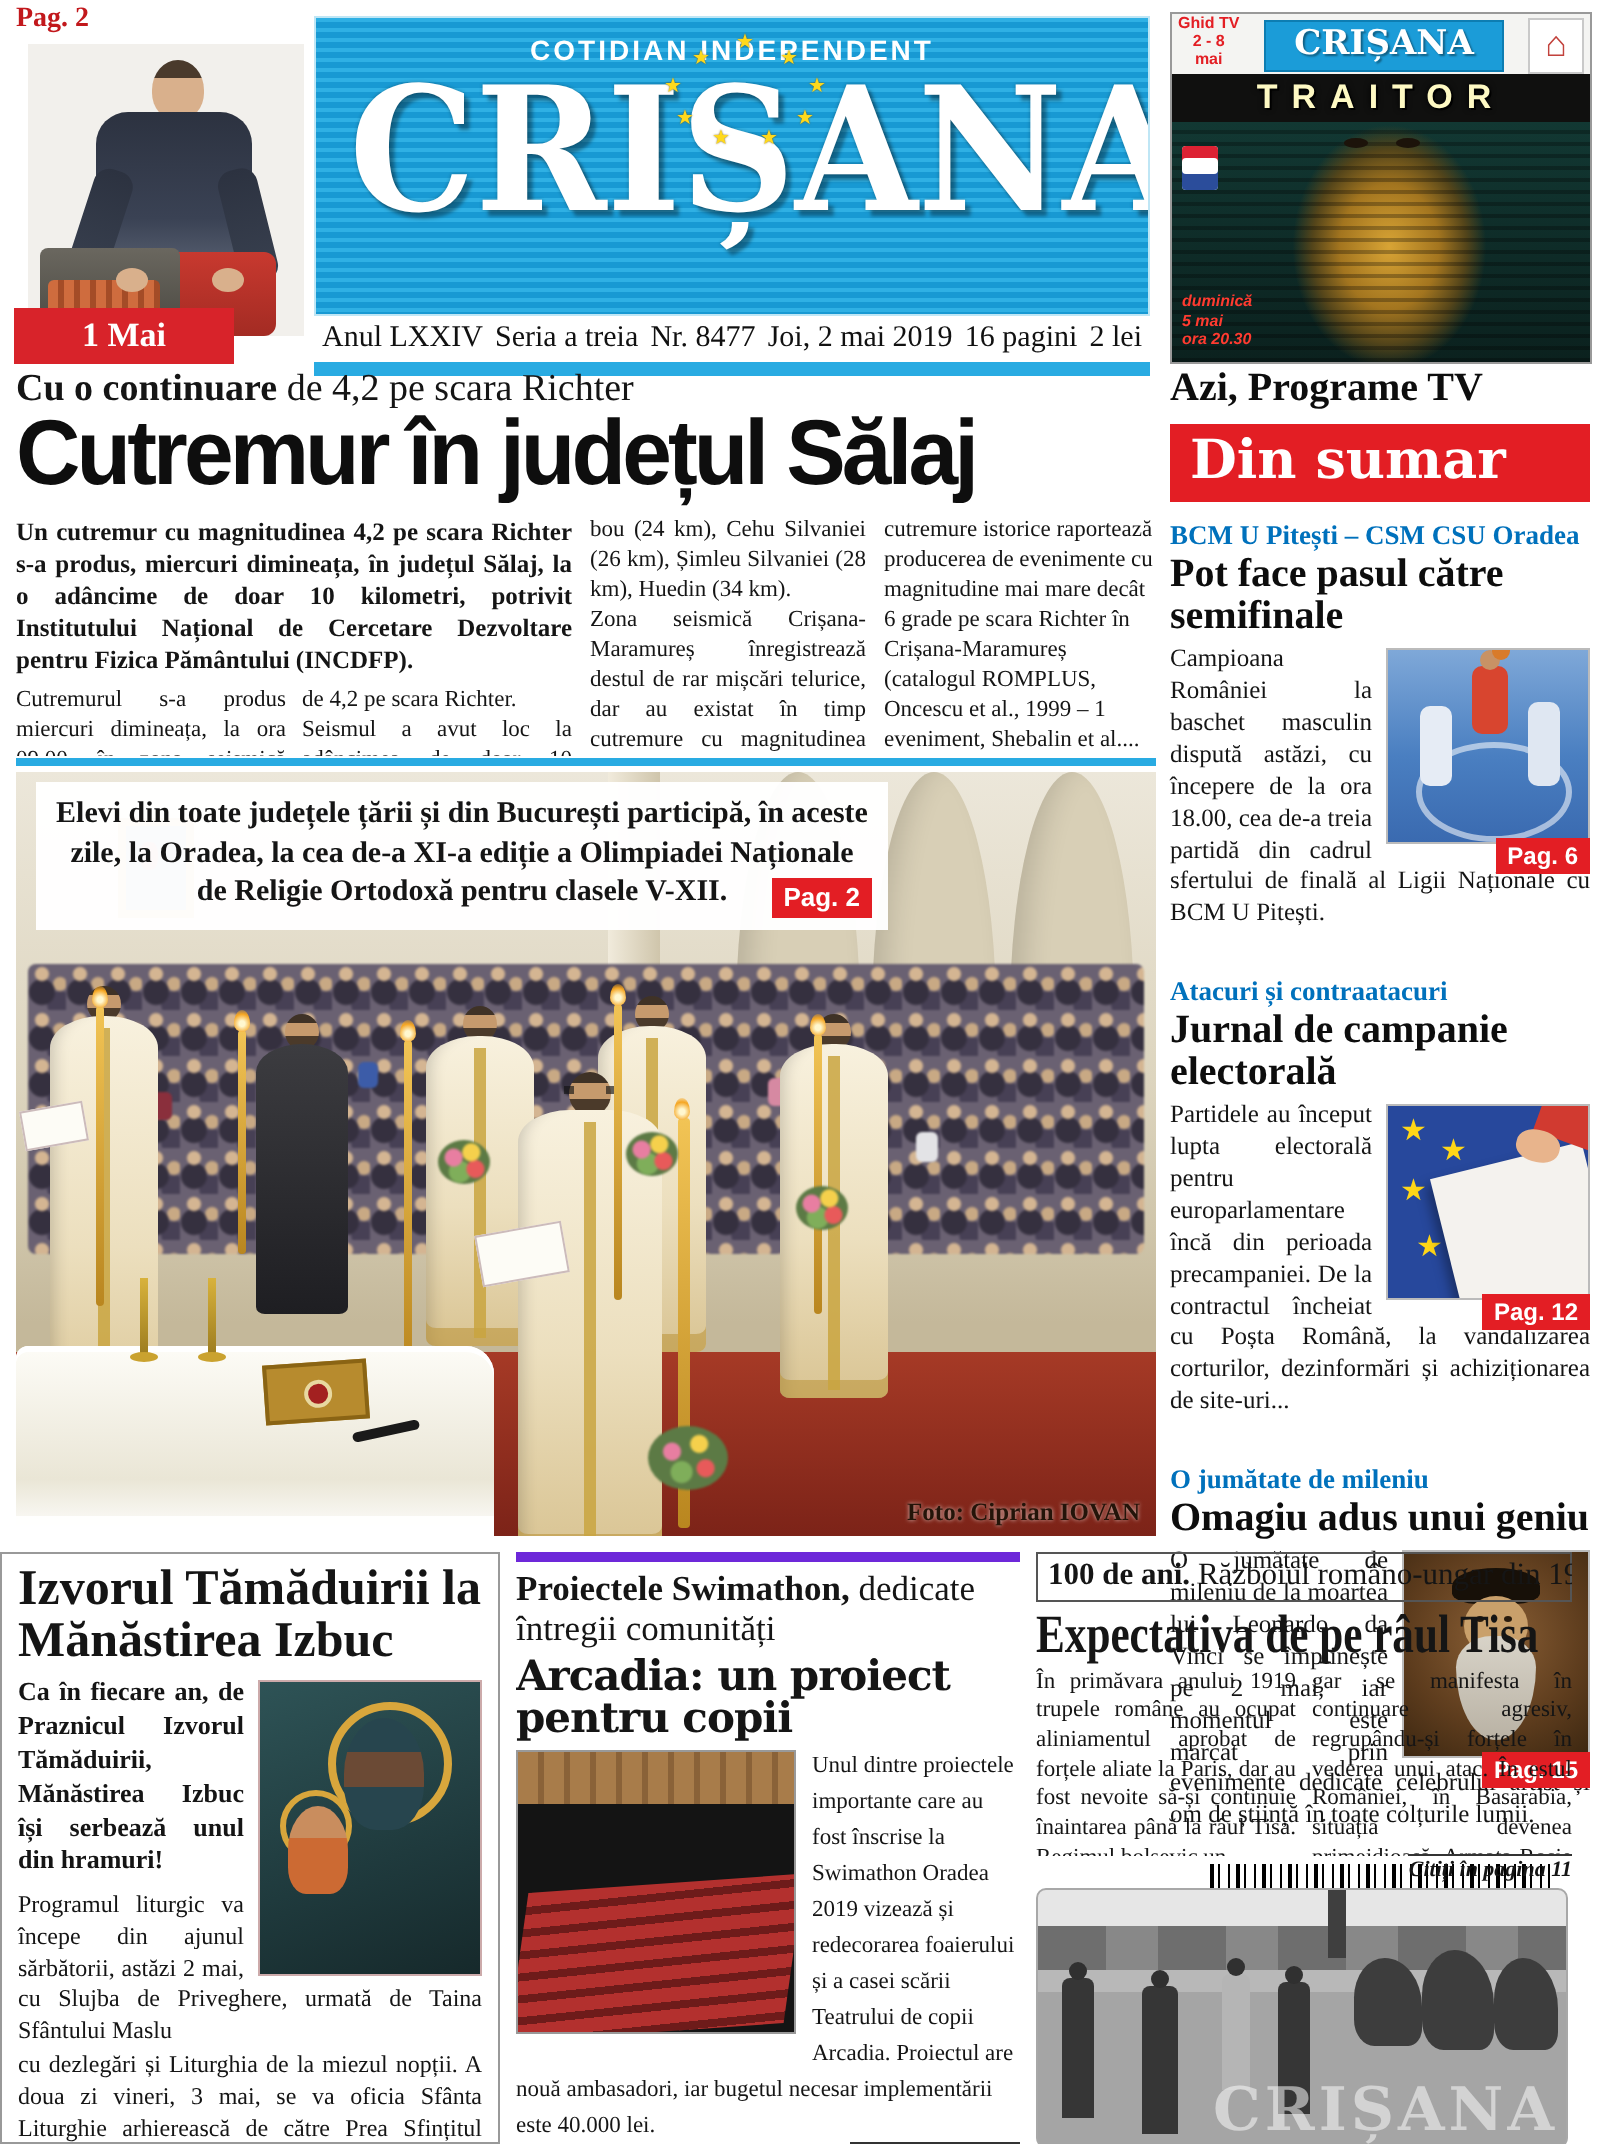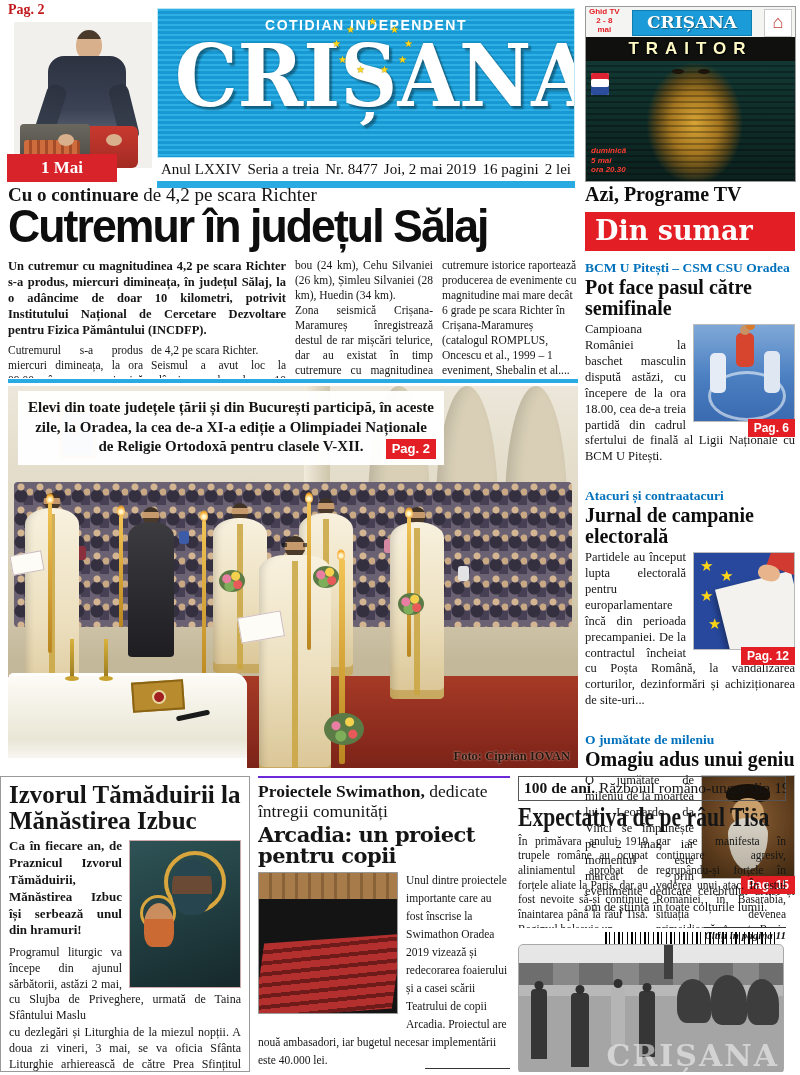--- a/index.html
+++ b/index.html
@@ -174,21 +174,21 @@
   .izbuc-icon{float:right;width:110px;height:146px;margin:2px 0 4px 7px;border:1px solid #caa;
       background:linear-gradient(160deg,#2e5356,#1f3a3d 60%,#16292b);position:relative;overflow:hidden;}
   .iz-halo{position:absolute;left:34px;top:10px;width:54px;height:54px;border-radius:50%;border:4px solid #d8a63c;}
   .iz-mary{position:absolute;left:42px;top:18px;width:40px;height:56px;border-radius:50% 50% 40% 40%;
       background:linear-gradient(180deg,#27454e 0 30%,#6b4a35 30% 62%,#27454e 62%);}
   .iz-child{position:absolute;left:14px;top:62px;width:30px;height:44px;border-radius:50% 50% 30% 30%;
       background:linear-gradient(180deg,#c98d5e 0 36%,#cc6a33 36%);}
   .iz-chalo{position:absolute;left:10px;top:54px;width:30px;height:30px;border-radius:50%;border:3px solid #d8a63c;}
   .izbuc .intro{font:bold 13px/1.3 "Liberation Serif",serif;}
   .izbuc .body{font:12px/1.3 "Liberation Serif",serif;margin-top:6px;}
-  .arcadia{border-top:2px solid #6d28d9;padding-top:3px;display:flex;flex-direction:column;overflow:hidden;}
+  .arcadia{border-top:5px solid #6d28d9;padding-top:3px;display:flex;flex-direction:column;overflow:hidden;}
   .arc-kicker{font:17.5px/1.15 "Liberation Serif",serif;}
   .arc-kicker b{font-weight:bold;}
   .arcadia h2{margin:3px 0 4px 0;font:bold 21px/1 "DejaVu Serif",serif;letter-spacing:-.5px;}
   .arc-img{float:left;width:138px;height:140px;margin:2px 8px 2px 0;border:1px solid #999;position:relative;
       background:#141414;overflow:hidden;}
   .arc-ceiling{position:absolute;left:0;top:0;right:0;height:26px;
       background:repeating-linear-gradient(90deg,#a87c4a 0 10px,#8a6238 10px 13px);}
   .arc-seats{position:absolute;left:0;right:0;bottom:0;height:74px;transform:skewY(-4deg) skewX(-8deg);
       background:repeating-linear-gradient(178deg,#b3302e 0 7px,#6e1b1a 7px 11px);}
   .arc-body{font:11.5px/1.27 "Liberation Serif",serif;}

